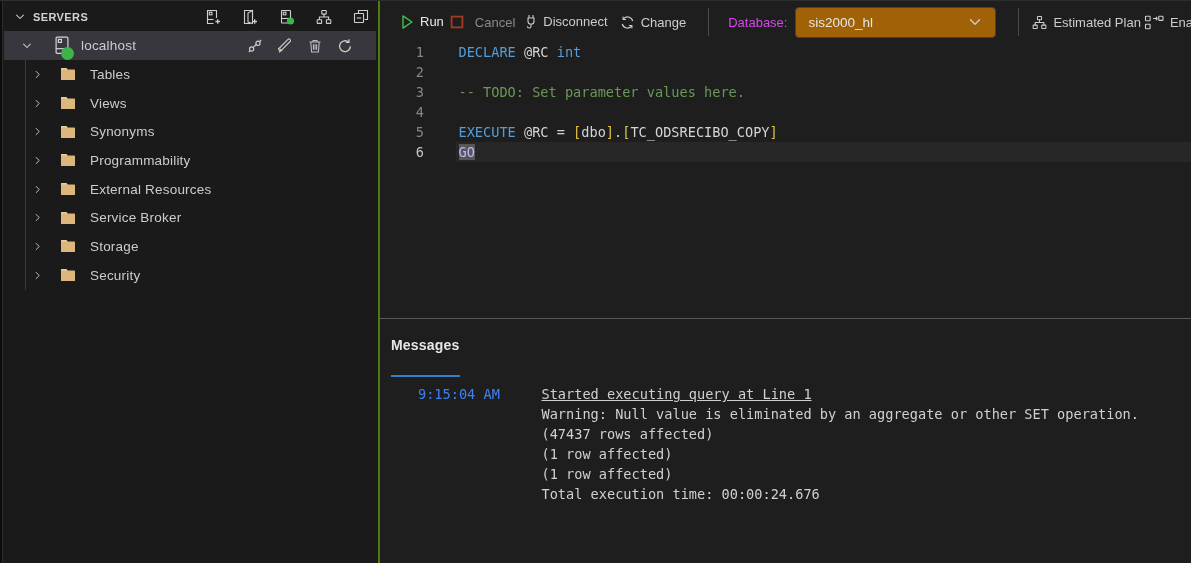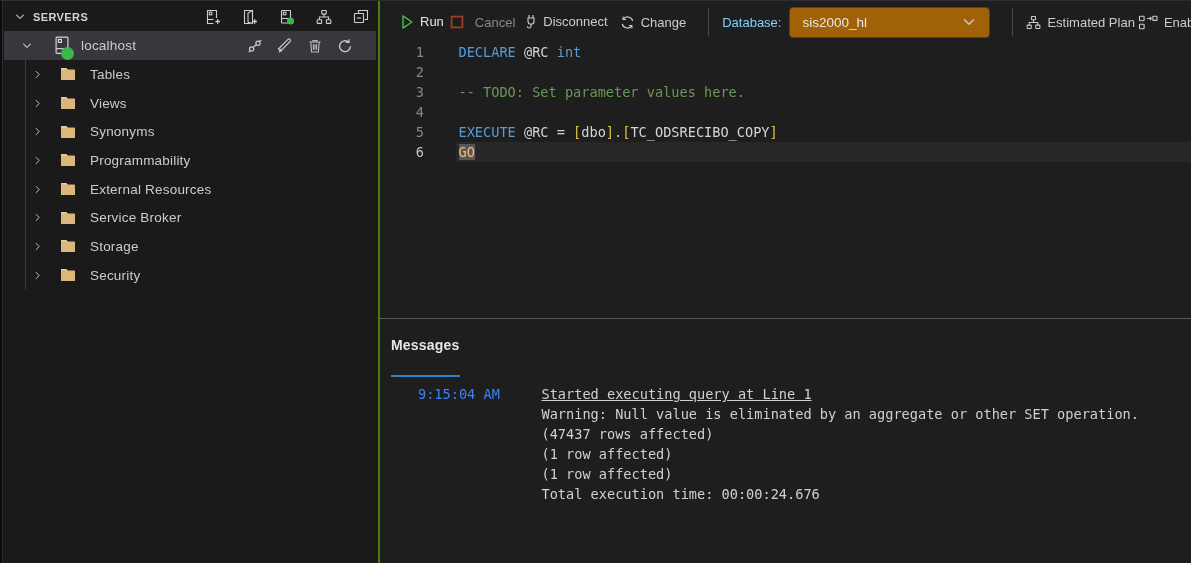--- a/index.html
+++ b/index.html
@@ -70,21 +70,21 @@
     position:absolute; left:0; top:0; width:811px; height:40px;
     display:flex; align-items:center; font-size:13px; color:#cccccc;
     padding-left:20px; padding-top:4px;
   }
   .tb-item { display:flex; align-items:flex-start; gap:6px; cursor:pointer; white-space:nowrap; }
   .tb-item .tb-label { color:#cccccc; }
   .tb-item.run .tb-label { color:#e8e8e8; }
   .tb-item.disabled { cursor:default;gap:11px; }
   .tb-item.disabled .tb-label { color:#8a8a8a; }
   .tb-sep { width:1px; height:28px; background:#4a4a4c; margin-left:22px; flex:none; }
-  .db-label { margin-left:13px; color:#7dd3fc; }
+  .db-label { margin-left:19px; color:#d946ef; }
   .db-select {
     margin-left:8px; flex:0 0 201px; height:31px; background:#a16207;
     border:1px solid #424244; border-radius:4px;
     display:flex; align-items:center; padding:0 12px; cursor:pointer;
   }
   .db-value { font-size:13.5px; color:#e6e6e6; }
   .db-select .db-chev { margin-left:auto; }
   .ml6 { margin-left:6px; }
   .ml10 { margin-left:10px; }
   .ml12 { margin-left:12px; }
@@ -99,21 +99,21 @@
   }
   .code-line { height:20px; line-height:20px; white-space:pre; }
   .code-line.active { background:linear-gradient(to right, transparent 76px, #272727 76px); }
   .ln { display:inline-block; width:44px; text-align:right; color:#858585; }
   .code-line.active .ln { color:#c6c6c6; }
   .code { margin-left:34.5px; }
   .tk-kw { color:#569cd6; }
   .tk-pl { color:#d4d4d4; }
   .tk-cm { color:#6a9955; }
   .tk-br { color:#e2c241; }
-  .tk-hl { color:#fdba74; background:#575757;text-align:right; }
+  .tk-hl { color:#c4b5fd; background:#575757;text-align:right; }
 
   
   .panel {
     position:absolute; left:0; top:318px; width:811px; height:245px;
     border-top:1px solid #585858; background:#1e1e1e;
   }
   .panel-tab {
     display:inline-block; margin:17px 0 0 11px; font-size:14px; font-weight:bold; letter-spacing:0.2px;
     color:#e7e7e7; line-height:19px; border-bottom:2px solid #2b83cd; padding-bottom:20px;
     cursor:pointer;

